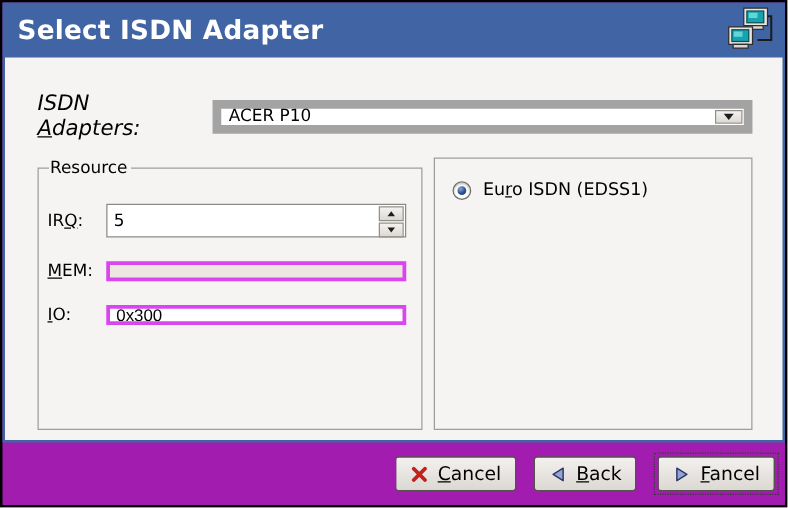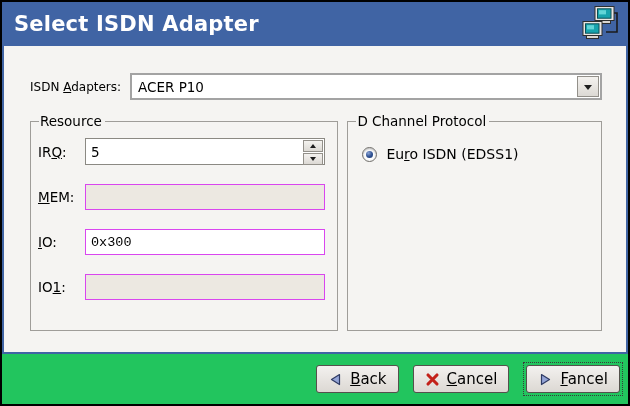--- a/index.html
+++ b/index.html
@@ -6,21 +6,21 @@
   html,body { margin:0; padding:0; }
   body {
     width:630px; height:406px;
     font-family:"DejaVu Sans","Liberation Sans",sans-serif;
     color:#000;
     background:#fff;
   }
   .window {
     width:630px; height:406px;
     border:2px solid #000;
-    background:#22c55e;
+    background:#a21caf;
     display:flex; flex-direction:column;
   }
   
   .frame {
     height:352px;
     background:#4064a4;
     padding:0 2px 2px 2px;
     display:flex; flex-direction:column;
   }
   .titlebar {
@@ -35,26 +35,26 @@
   }
   .title-icon { width:38px; height:38px; }
   .content {
     flex:1;
     background:#f5f4f2;
     padding:27px 24px 0 26px;
     overflow:hidden;
   }
   
   .adapter-row { display:flex; align-items:center; margin-bottom:13px; }
-  .adapter-label { width:100px; font-size:12px; flex:none; }
+  .adapter-label { width:100px; font-size:17px; flex:none;font-style:italic; }
   .combo {
     flex:1; height:27px;
     background:#fff;
-    border:2px solid #a3a3a3;
-    display:flex; align-items:center;
+    border:7px solid #a3a3a3;
+    display:flex; align-items:center;margin-left:40px;
   }
   .combo-value { flex:1; font-size:13.5px; padding-left:6px; }
   .combo-btn {
     width:22px; align-self:stretch; margin:1px;
     background:linear-gradient(#f4f2ef,#dcd9d4);
     border:1px solid #93908a;
     display:flex; align-items:center; justify-content:center;
     cursor:default;
   }
   .chevron-down {
@@ -67,27 +67,27 @@
   .groups { display:flex; gap:9px; }
   fieldset {
     border:1px solid #9f9d99;
     margin:0; padding:2px 12px 0 7px;
     height:218px;
   }
   fieldset.resource { flex:1.23; }
   fieldset.protocol { flex:1; }
   legend { font-size:13.5px; padding:0 3px 0 1px; margin-left:1px; }
   .field-row { display:flex; align-items:center; margin-top:19px; }
-  .field-row:first-of-type { margin-top:7px;justify-content:center; }
+  .field-row:first-of-type { margin-top:19px;justify-content:center; }
   .field-label { width:47px; flex:none; font-size:13.5px; }
   .txt {
-    flex:1; height:26px;
-    border:1px solid #d946ef;
-    background:#fff;
-    font-family:Liberation Mono, monospace; font-size:13.5px;
+    flex:1; height:16px;
+    border:3px solid #d946ef;
+    background:#fff;
+    font-family:Liberation Sans, sans-serif; font-size:13.5px;
     padding:0 5px;
     color:#000;
     min-width:0;
   }
   .txt:disabled { background:#ece8e1; }
   
   .spin {
     flex:1; height:27px;
     border:1px solid #8b8983;
     background:#fff;
@@ -204,55 +204,50 @@
           <div class="field-row">
             <span class="field-label"><span></span><span class="mn">M</span><span>EM:</span></span>
             <input class="txt" disabled="" value="" style="">
           </div>
 
           <div class="field-row">
             <span class="field-label"><span></span><span class="mn">I</span><span>O:</span></span>
             <input class="txt" value="0x300" style="">
           </div>
 
-          <div class="field-row">
-            <span class="field-label"><span>IO</span><span class="mn">1</span><span>:</span></span>
-            <input class="txt" disabled="" value="" style="">
-          </div>
 
         </fieldset>
 
         <fieldset class="protocol">
-          <legend>D Channel Protocol</legend>
 
           <div class="radio-row">
             <span class="radio selected"></span>
             <span class="radio-label"><span>Eu</span><span class="mn">r</span><span>o ISDN (EDSS1)</span></span>
           </div>
 
         </fieldset>
 
       </div>
     </div>
   </div>
 
   <div class="buttonbar">
+
+    <button class="btn">
+      <svg class="btn-icon" viewBox="0 0 15 15">
+        <path d="M3 3 L12 12 M12 3 L3 12" stroke="#c32119" stroke-width="3.1" stroke-linecap="round" fill="none"></path>
+      </svg>
+      <span><span class="mn">C</span><span>ancel</span></span>
+    </button>
 
     <button class="btn">
       <svg class="btn-icon" viewBox="0 0 15 15">
         <path d="M11.5 2.5 L3.5 7.5 L11.5 12.5 Z" fill="#94a4d6" stroke="#2e3a63" stroke-width="1.2" stroke-linejoin="round"></path>
       </svg>
       <span><span class="mn">B</span><span>ack</span></span>
-    </button>
-
-    <button class="btn">
-      <svg class="btn-icon" viewBox="0 0 15 15">
-        <path d="M3 3 L12 12 M12 3 L3 12" stroke="#c32119" stroke-width="3.1" stroke-linecap="round" fill="none"></path>
-      </svg>
-      <span><span class="mn">C</span><span>ancel</span></span>
     </button>
 
     <span class="default-ring">
       <button class="btn">
         <svg class="btn-icon" viewBox="0 0 15 15">
           <path d="M3.5 2.5 L11.5 7.5 L3.5 12.5 Z" fill="#94a4d6" stroke="#2e3a63" stroke-width="1.2" stroke-linejoin="round"></path>
         </svg>
         <span><span class="mn">F</span><span>ancel</span></span>
       </button>
     </span>

